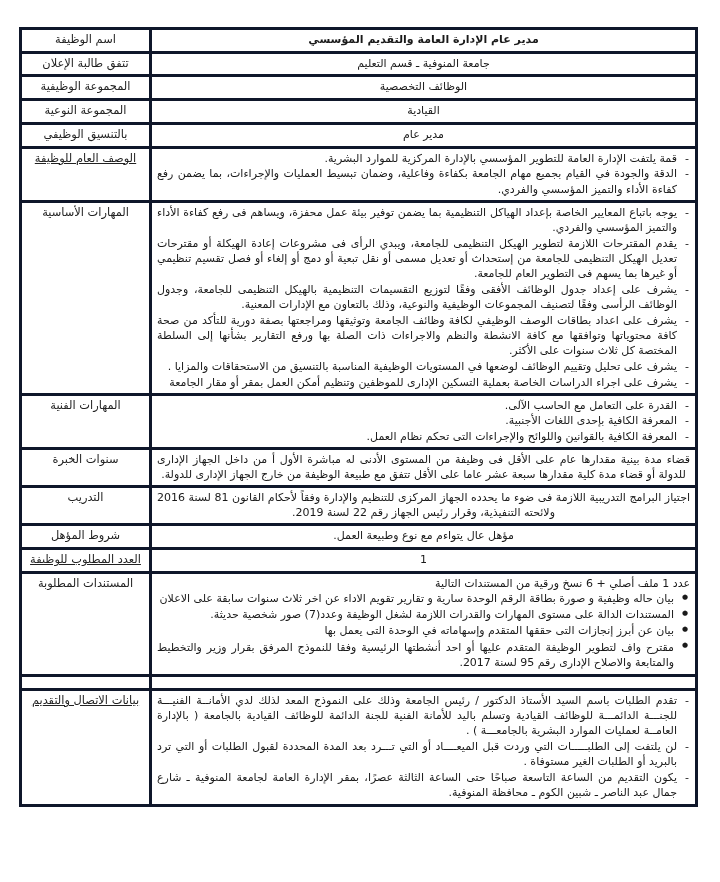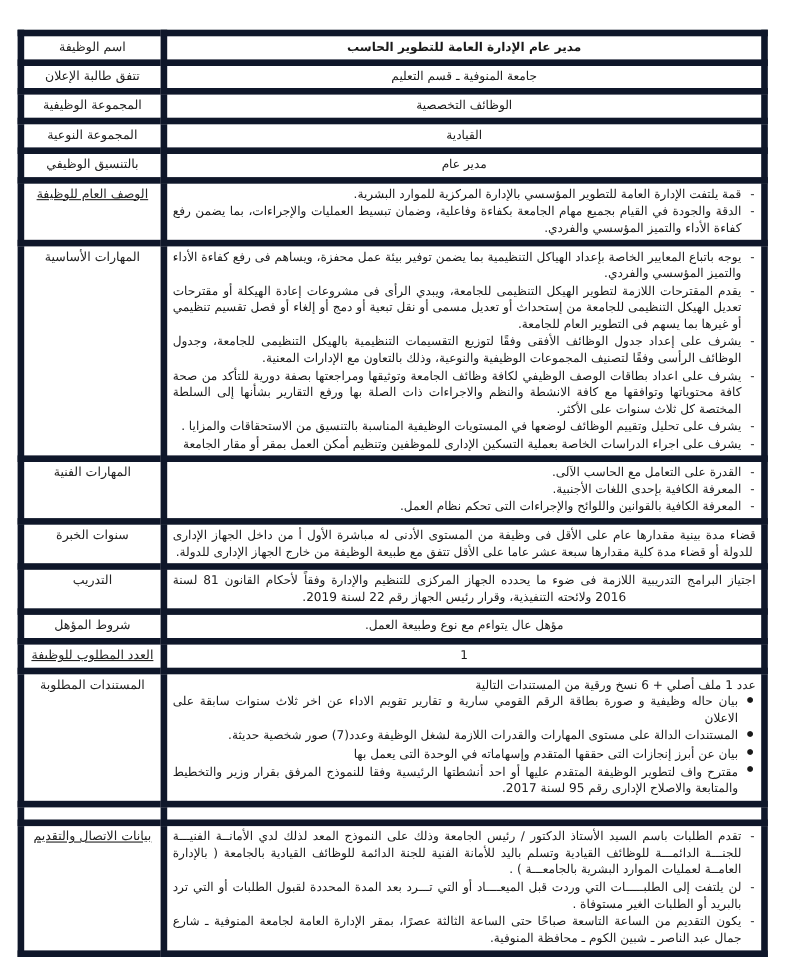--- a/index.html
+++ b/index.html
@@ -23,21 +23,21 @@
     box-sizing: border-box;
     padding: 27px 22px 0 22px;
   }
   table.jobtable {
     width: 676px;
     border-collapse: collapse;
     table-layout: fixed;
     direction: rtl;
   }
   table.jobtable td {
-    border: 6px solid #0f172a;
+    border: 3px solid #0f172a;
     vertical-align: top;
     padding: 2px 5px 3px 5px;
     line-height: 1.38;
   }
   col.c-label { width: 130px; }
   col.c-value { width: 546px; }
 
   td.label {
     text-align: center;
     font-size: 11.4px;
@@ -110,21 +110,21 @@
 
 <div class="page">
   <table class="jobtable">
     <colgroup>
       <col class="c-value">
       <col class="c-label">
     </colgroup>
     <tbody>
 
       <tr>
-        <td class="value v-center bold">مدير عام الإدارة العامة للتطوير الحاسب</td>
+        <td class="value v-center bold">مدير عام الإدارة العامة والتقديم المؤسسي</td>
         <td class="label">اسم الوظيفة</td>
       </tr>
 
       <tr>
         <td class="value v-center">جامعة المنوفية ـ قسم التعليم</td>
         <td class="label">تتفق طالبة الإعلان</td>
       </tr>
 
       <tr>
         <td class="value v-center">الوظائف التخصصية</td>
@@ -193,21 +193,21 @@
 
       <tr>
         <td class="value num-one">1</td>
         <td class="label two-line-label">العدد المطلوب للوظيفة</td>
       </tr>
 
       <tr>
         <td class="value">
           <div class="indent-block">عدد 1 ملف أصلي + 6 نسخ ورقية من المستندات التالية</div>
           <ul class="dot">
-              <li>بيان حاله وظيفية و صورة بطاقة الرقم القومي سارية و تقارير تقويم الاداء عن اخر ثلاث سنوات سابقة على الاعلان</li>
+              <li>بيان حاله وظيفية و صورة بطاقة الرقم الوحدة سارية و تقارير تقويم الاداء عن اخر ثلاث سنوات سابقة على الاعلان</li>
               <li>المستندات الدالة على مستوى المهارات والقدرات اللازمة لشغل الوظيفة وعدد(7) صور شخصية حديثة.</li>
               <li>بيان عن أبرز إنجازات التى حققها المتقدم وإسهاماته في الوحدة التى يعمل بها</li>
               <li>مقترح واف لتطوير الوظيفة المتقدم عليها أو احد أنشطتها الرئيسية وفقا للنموذج المرفق بقرار وزير والتخطيط والمتابعة والاصلاح الإدارى رقم 95 لسنة 2017.</li>
             </ul>
         </td>
         <td class="label">المستندات المطلوبة</td>
       </tr>
 
       <tr class="spacer-row">
         <td></td>

